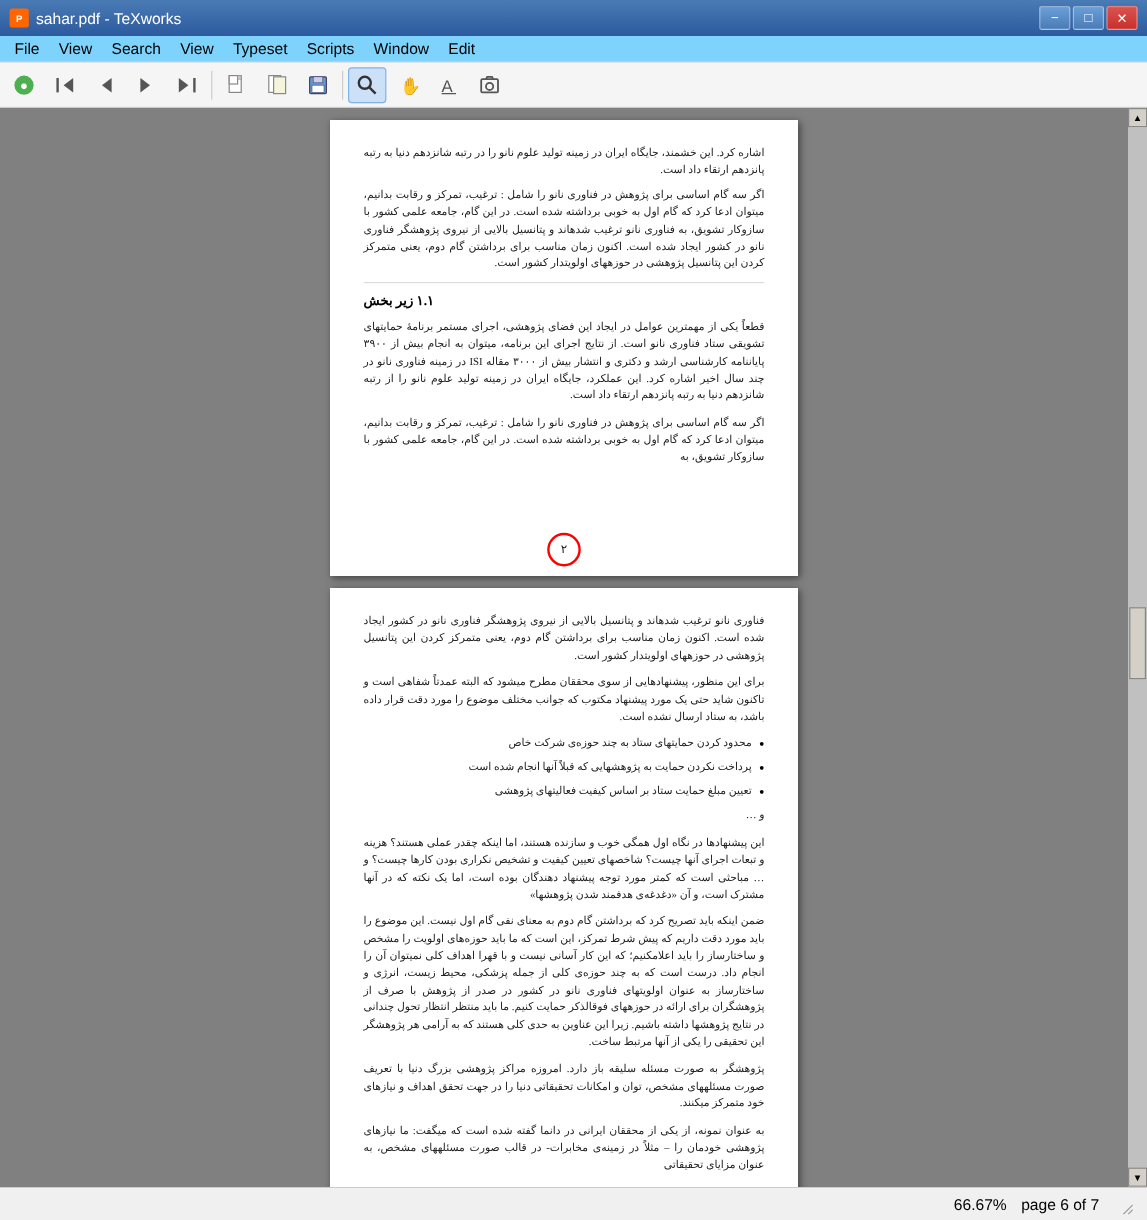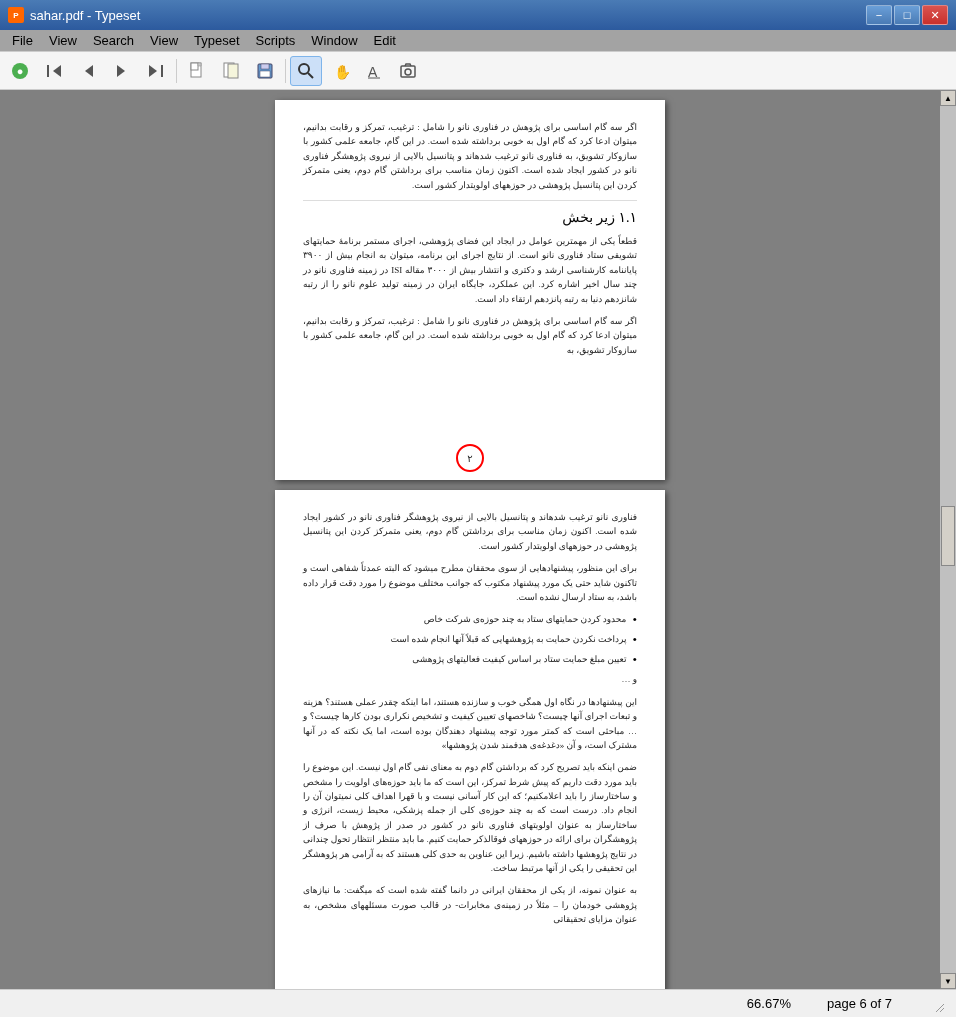--- a/index.html
+++ b/index.html
@@ -60,21 +60,21 @@
       align-items: center;
       justify-content: center;
       border-radius: 2px;
     }
     .win-btn.close-btn {
       background: linear-gradient(to bottom, #d9534f, #c9302c);
     }
 
     
     #menu-bar {
-      background: #a3a3a3;
+      background: #7dd3fc;
       height: 22px;
       display: flex;
       align-items: center;
       border-bottom: 1px solid #ccc;
       padding: 0 4px;
     }
     .menu-item {
       padding: 2px 8px;
       font-size: 13px;
       cursor: pointer;
@@ -160,23 +160,23 @@
 
     .page-text {
       font-size: 9px;
       line-height: 1.6;
       color: #222;
       text-align: justify;
       direction: rtl;
     }
 
     .section-title {
-      text-align: right;
-      font-size: 14px;
-      font-weight: normal;
+      text-align: left;
+      font-size: 11px;
+      font-weight: bold;
       margin: 8px 0;
       direction: rtl;
     }
 
     .bullet-item {
       display: flex;
       align-items: flex-start;
       margin: 4px 0;
       direction: rtl;
     }
@@ -234,21 +234,21 @@
 
     
     #status-bar {
       height: 28px;
       background: #f0f0f0;
       border-top: 1px solid #ccc;
       display: flex;
       align-items: center;
       justify-content: flex-end;
       padding: 0 12px;
-      gap: 36px;
+      gap: 12px;
       font-size: 13px;
     }
     #status-resize {
       width: 16px;
       height: 16px;
       display: flex;
       align-items: flex-end;
       justify-content: flex-end;
     }
 
@@ -262,21 +262,21 @@
 <body>
 
 <div id="title-bar">
   <div id="title-bar-left">
     <div id="app-icon">
       <svg width="12" height="12" viewBox="0 0 12 12">
           <rect width="12" height="12" fill="#ff6600" rx="1"></rect>
           <text x="6" y="9" text-anchor="middle" fill="white" font-size="8" font-weight="bold">P</text>
         </svg>
     </div>
-    <span id="title-text">sahar.pdf - Typeset</span>
+    <span id="title-text">sahar.pdf - TeXworks</span>
   </div>
   <div id="window-controls">
     <button class="win-btn">−</button>
     <button class="win-btn">□</button>
     <button class="win-btn close-btn">✕</button>
   </div>
 </div>
 
 <div id="menu-bar">
 <div class="menu-item">File</div>
@@ -363,20 +363,23 @@
         <circle cx="9" cy="10" r="3" fill="none" stroke="#555" stroke-width="1.5"></circle>
         <path d="M6 4 L7 2 L11 2 L12 4" fill="none" stroke="#555" stroke-width="1.5"></path>
       </svg>
   </button>
 </div>
 
 <div id="main-area">
   <div id="pdf-viewer">
 
     <div class="pdf-page">
+      <div class="page-text" style="margin-bottom:6px;">
+        اشاره کرد. این خشمند، جایگاه ایران در زمینه تولید علوم نانو را در رتبه شانزدهم دنیا به رتبه پانزدهم ارتقاء داد است.
+      </div>
       <div class="page-text" style="margin-bottom:8px;">
         اگر سه گام اساسی برای پژوهش در فناوری نانو را شامل : ترغیب، تمرکز و رقابت بدانیم، میتوان ادعا کرد که گام اول به خوبی برداشته شده است. در این گام، جامعه علمی کشور با سازوکار تشویق، به فناوری نانو ترغیب شدهاند و پتانسیل بالایی از نیروی پژوهشگر فناوری نانو در کشور ایجاد شده است. اکنون زمان مناسب برای برداشتن گام دوم، یعنی متمرکز کردن این پتانسیل پژوهشی در حوزههای اولویتدار کشور است.
       </div>
       <hr class="horizontal-line">
       <div class="section-title">۱.۱ زیر بخش</div>
       <div class="page-text" style="margin-bottom:8px;">
         قطعاً یکی از مهمترین عوامل در ایجاد این فضای پژوهشی، اجرای مستمر برنامهٔ حمایتهای تشویقی ستاد فناوری نانو است. از نتایج اجرای این برنامه، میتوان به انجام بیش از ۳۹۰۰ پایاننامه کارشناسی ارشد و دکتری و انتشار بیش از ۳۰۰۰ مقاله ISI در زمینه فناوری نانو در چند سال اخیر اشاره کرد. این عملکرد، جایگاه ایران در زمینه تولید علوم نانو را از رتبه شانزدهم دنیا به رتبه پانزدهم ارتقاء داد است.
       </div>
       <div class="page-text">
         اگر سه گام اساسی برای پژوهش در فناوری نانو را شامل : ترغیب، تمرکز و رقابت بدانیم، میتوان ادعا کرد که گام اول به خوبی برداشته شده است. در این گام، جامعه علمی کشور با سازوکار تشویق، به
@@ -402,20 +405,23 @@
       <div class="bullet-item">
         <span class="bullet-dot">•</span>
         <span class="page-text">تعیین مبلغ حمایت ستاد بر اساس کیفیت فعالیتهای پژوهشی</span>
       </div>
       <div class="page-text" style="margin: 4px 0 8px 0;">و …</div>
       <div class="page-text" style="margin-bottom:8px;">
         این پیشنهادها در نگاه اول همگی خوب و سازنده هستند، اما اینکه چقدر عملی هستند؟ هزینه و تبعات اجرای آنها چیست؟ شاخصهای تعیین کیفیت و تشخیص نکراری بودن کارها چیست؟ و … مباحثی است که کمتر مورد توجه پیشنهاد دهندگان بوده است، اما یک نکته که در آنها مشترک است، و آن «دغدغه‌ی هدفمند شدن پژوهشها»
       </div>
       <div class="page-text" style="margin-bottom:8px;">
         ضمن اینکه باید تصریح کرد که برداشتن گام دوم به معنای نفی گام اول نیست. این موضوع را باید مورد دقت داریم که پیش شرط تمرکز، این است که ما باید حوزه‌های اولویت را مشخص و ساختارساز را باید اعلامکنیم؛ که این کار آسانی نیست و با قهرا اهداف کلی نمیتوان آن را انجام داد. درست است که به چند حوزه‌ی کلی از جمله پزشکی، محیط زیست، انرژی و ساختارساز به عنوان اولویتهای فناوری نانو در کشور در صدر از پژوهش با صرف از پژوهشگران برای ارائه در حوزههای فوقالذکر حمایت کنیم. ما باید منتظر انتظار تحول چندانی در نتایج پژوهشها داشته باشیم. زیرا این عناوین به حدی کلی هستند که به آرامی هر پژوهشگر این تحقیقی را یکی از آنها مرتبط ساخت.
+      </div>
+      <div class="page-text" style="margin-bottom:8px;">
+        پژوهشگر به صورت مسئله سلیقه باز دارد. امروزه مراکز پژوهشی بزرگ دنیا با تعریف صورت مسئلههای مشخص، توان و امکانات تحقیقاتی دنیا را در جهت تحقق اهداف و نیازهای خود متمرکز میکنند.
       </div>
       <div class="page-text">
         به عنوان نمونه، از یکی از محققان ایرانی در دانما گفته شده است که میگفت: ما نیازهای پژوهشی خودمان را – مثلاً در زمینه‌ی مخابرات- در قالب صورت مسئلههای مشخص، به عنوان مزایای تحقیقاتی
       </div>
 
     </div>
 
   </div>
 
   <div id="scrollbar-track" style="position:relative; width:16px; background:#c0c0c0;">

